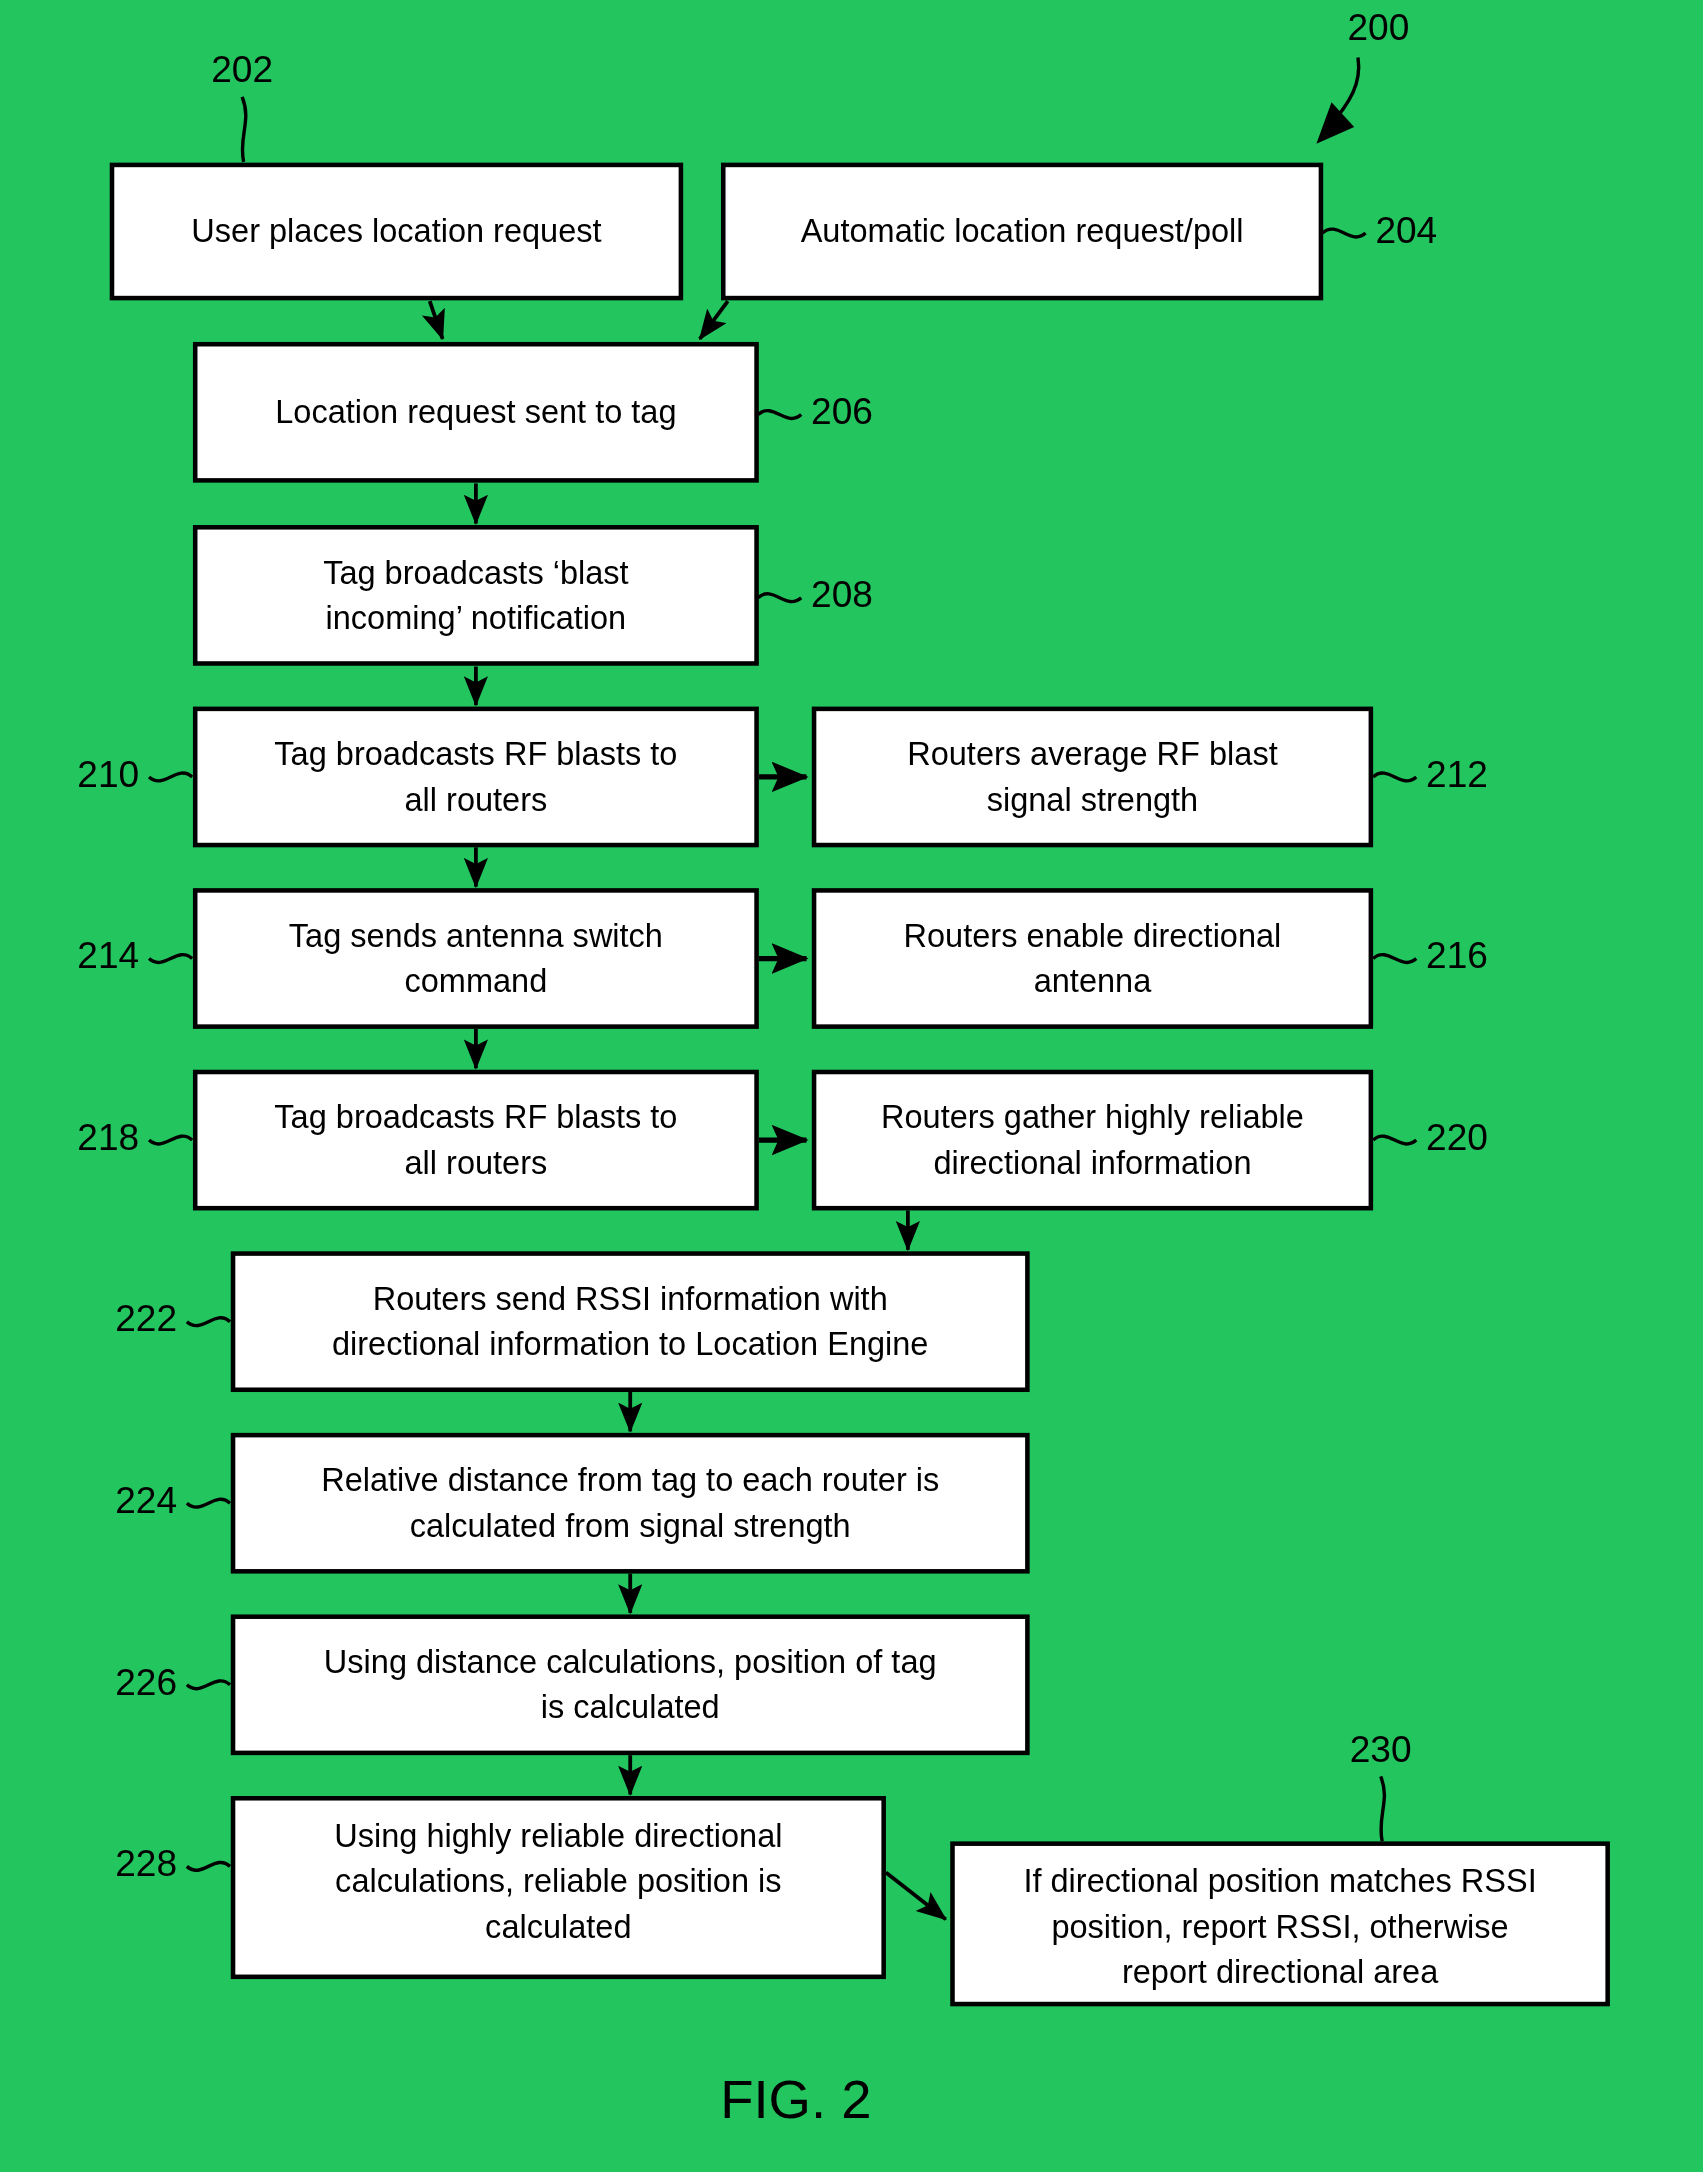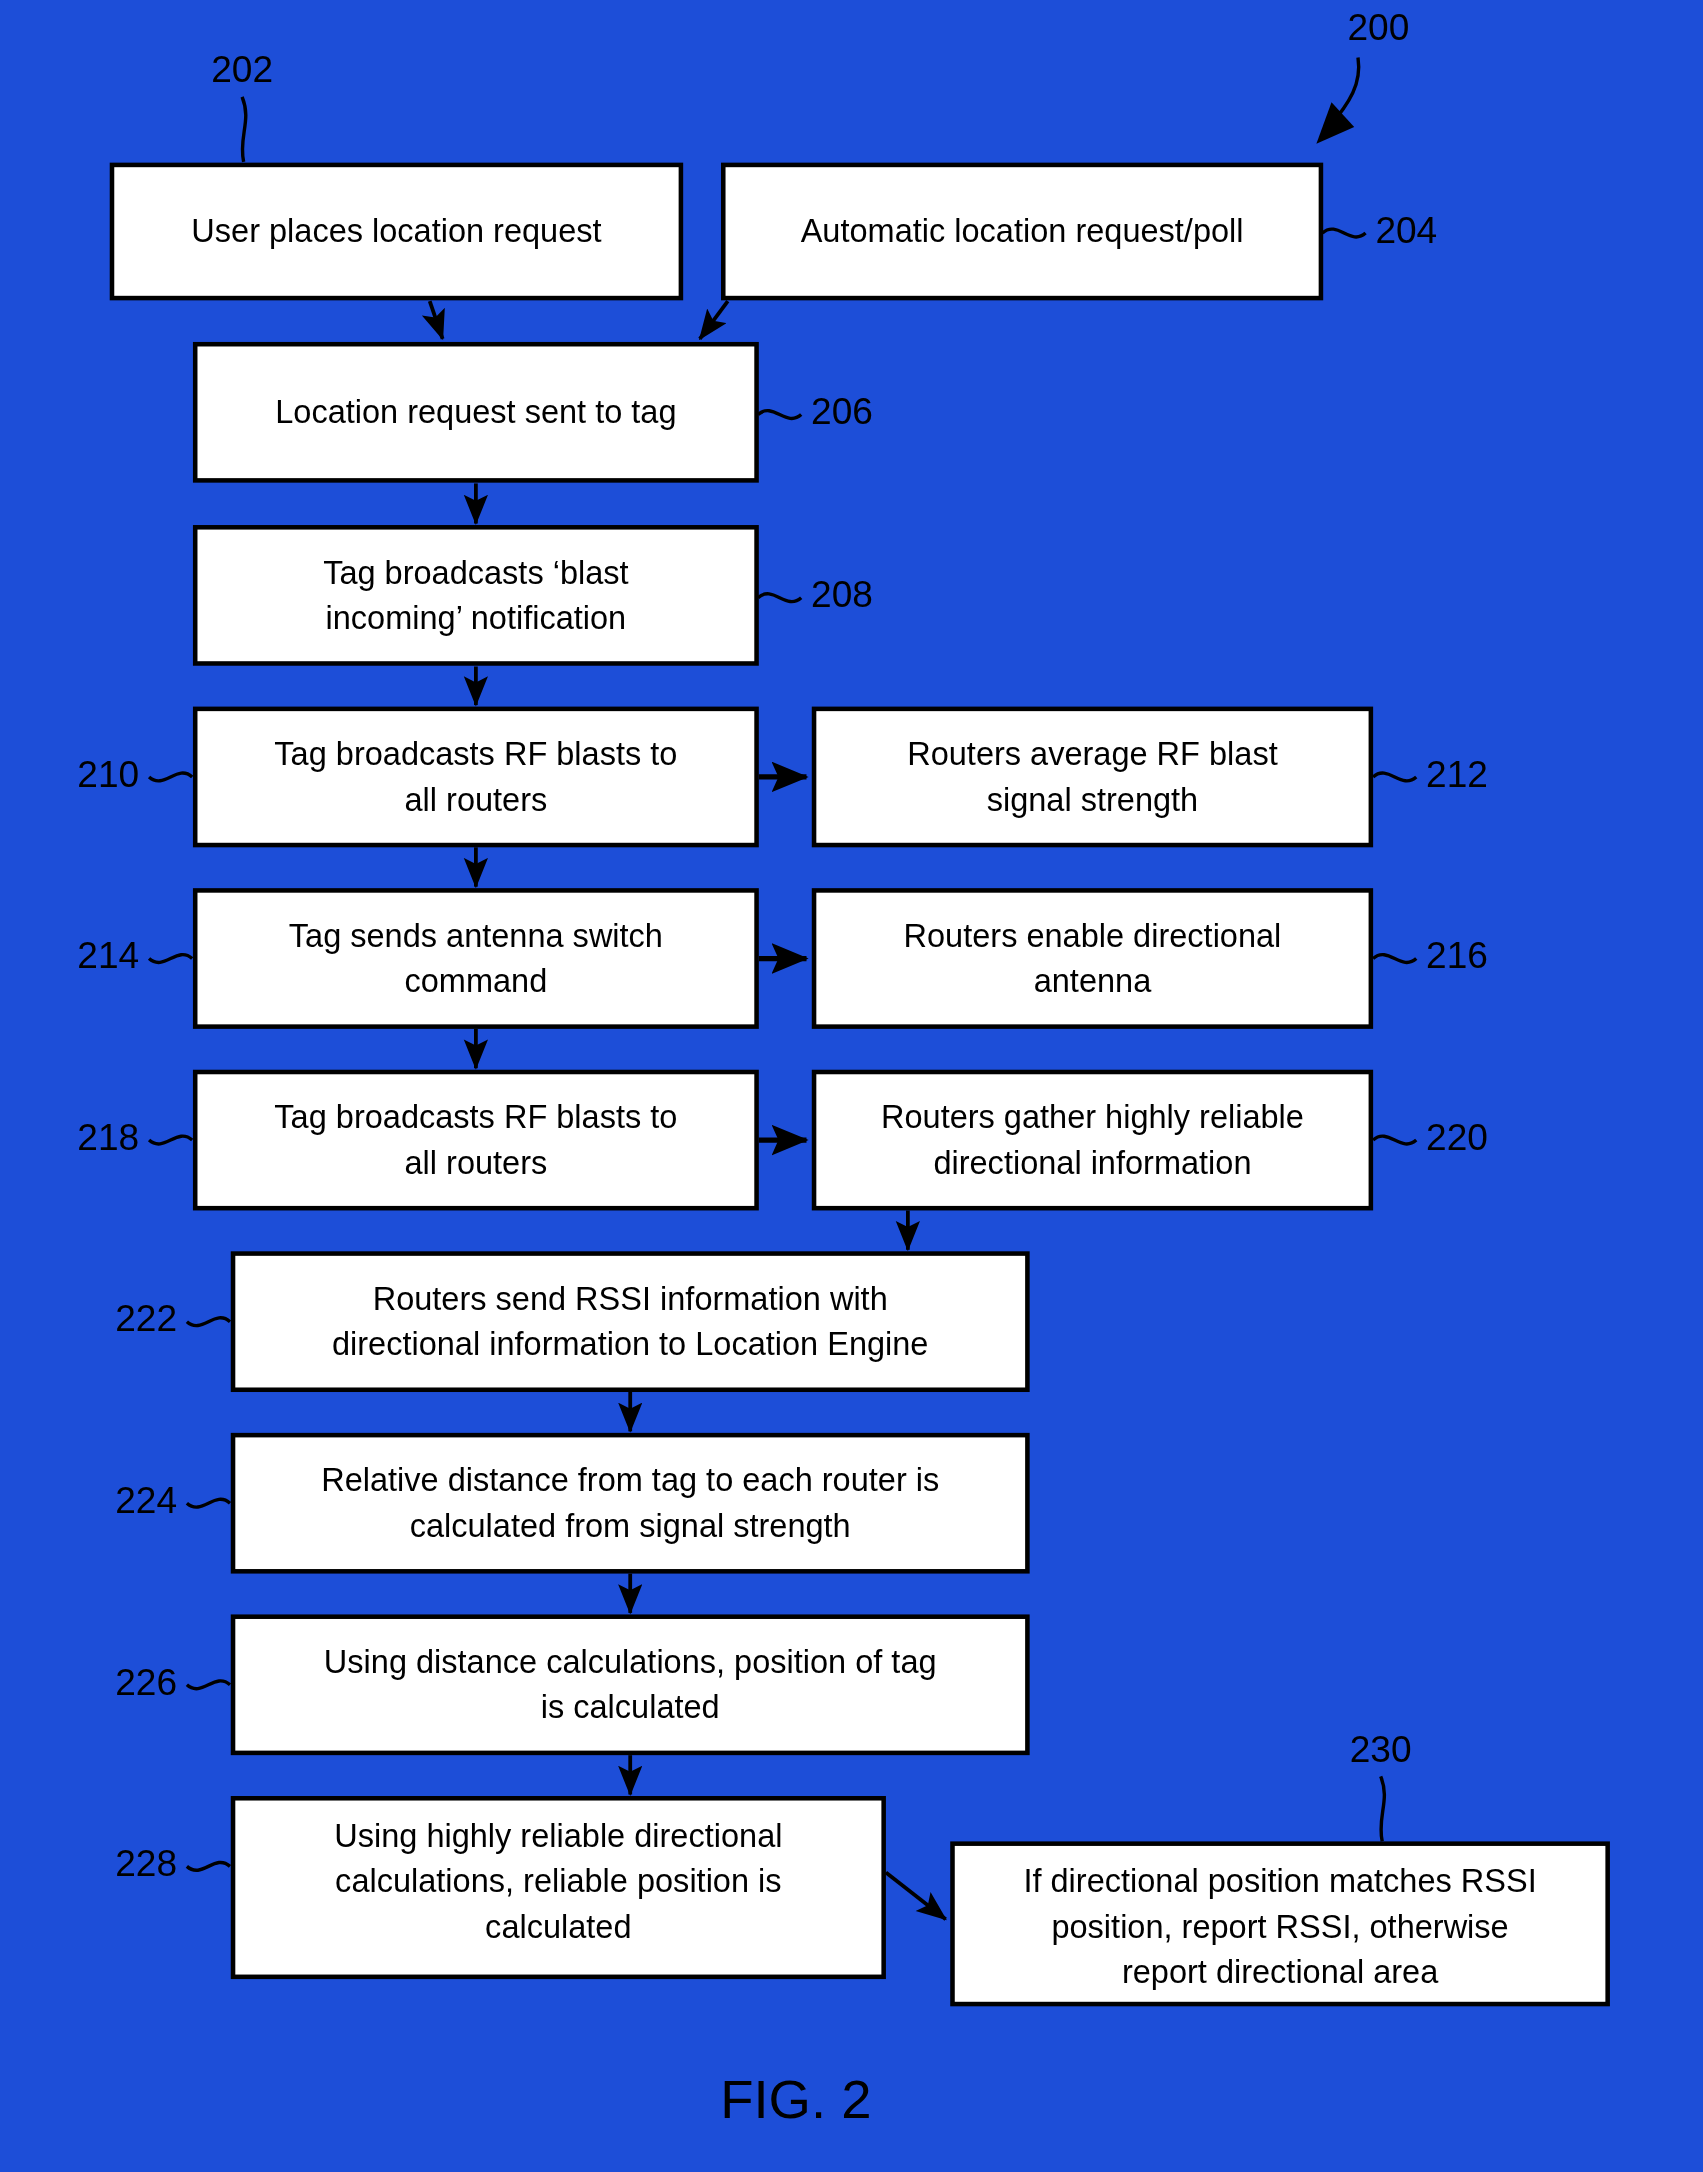--- a/index.html
+++ b/index.html
@@ -7,21 +7,21 @@
     padding: 0;
     background: #ffffff;
   }
   body {
     font-family: "Liberation Sans", sans-serif;
   }
   #figure-root {
     position: relative;
     width: 1703px;
     height: 2172px;
-    background: #1d4ed8;
+    background: #22c55e;
     overflow: hidden;
     text-align: right;
   }
   svg.flow {
     position: absolute;
     left: 0;
     top: 0;
     width: 1703px;
     height: 2172px;
   }

